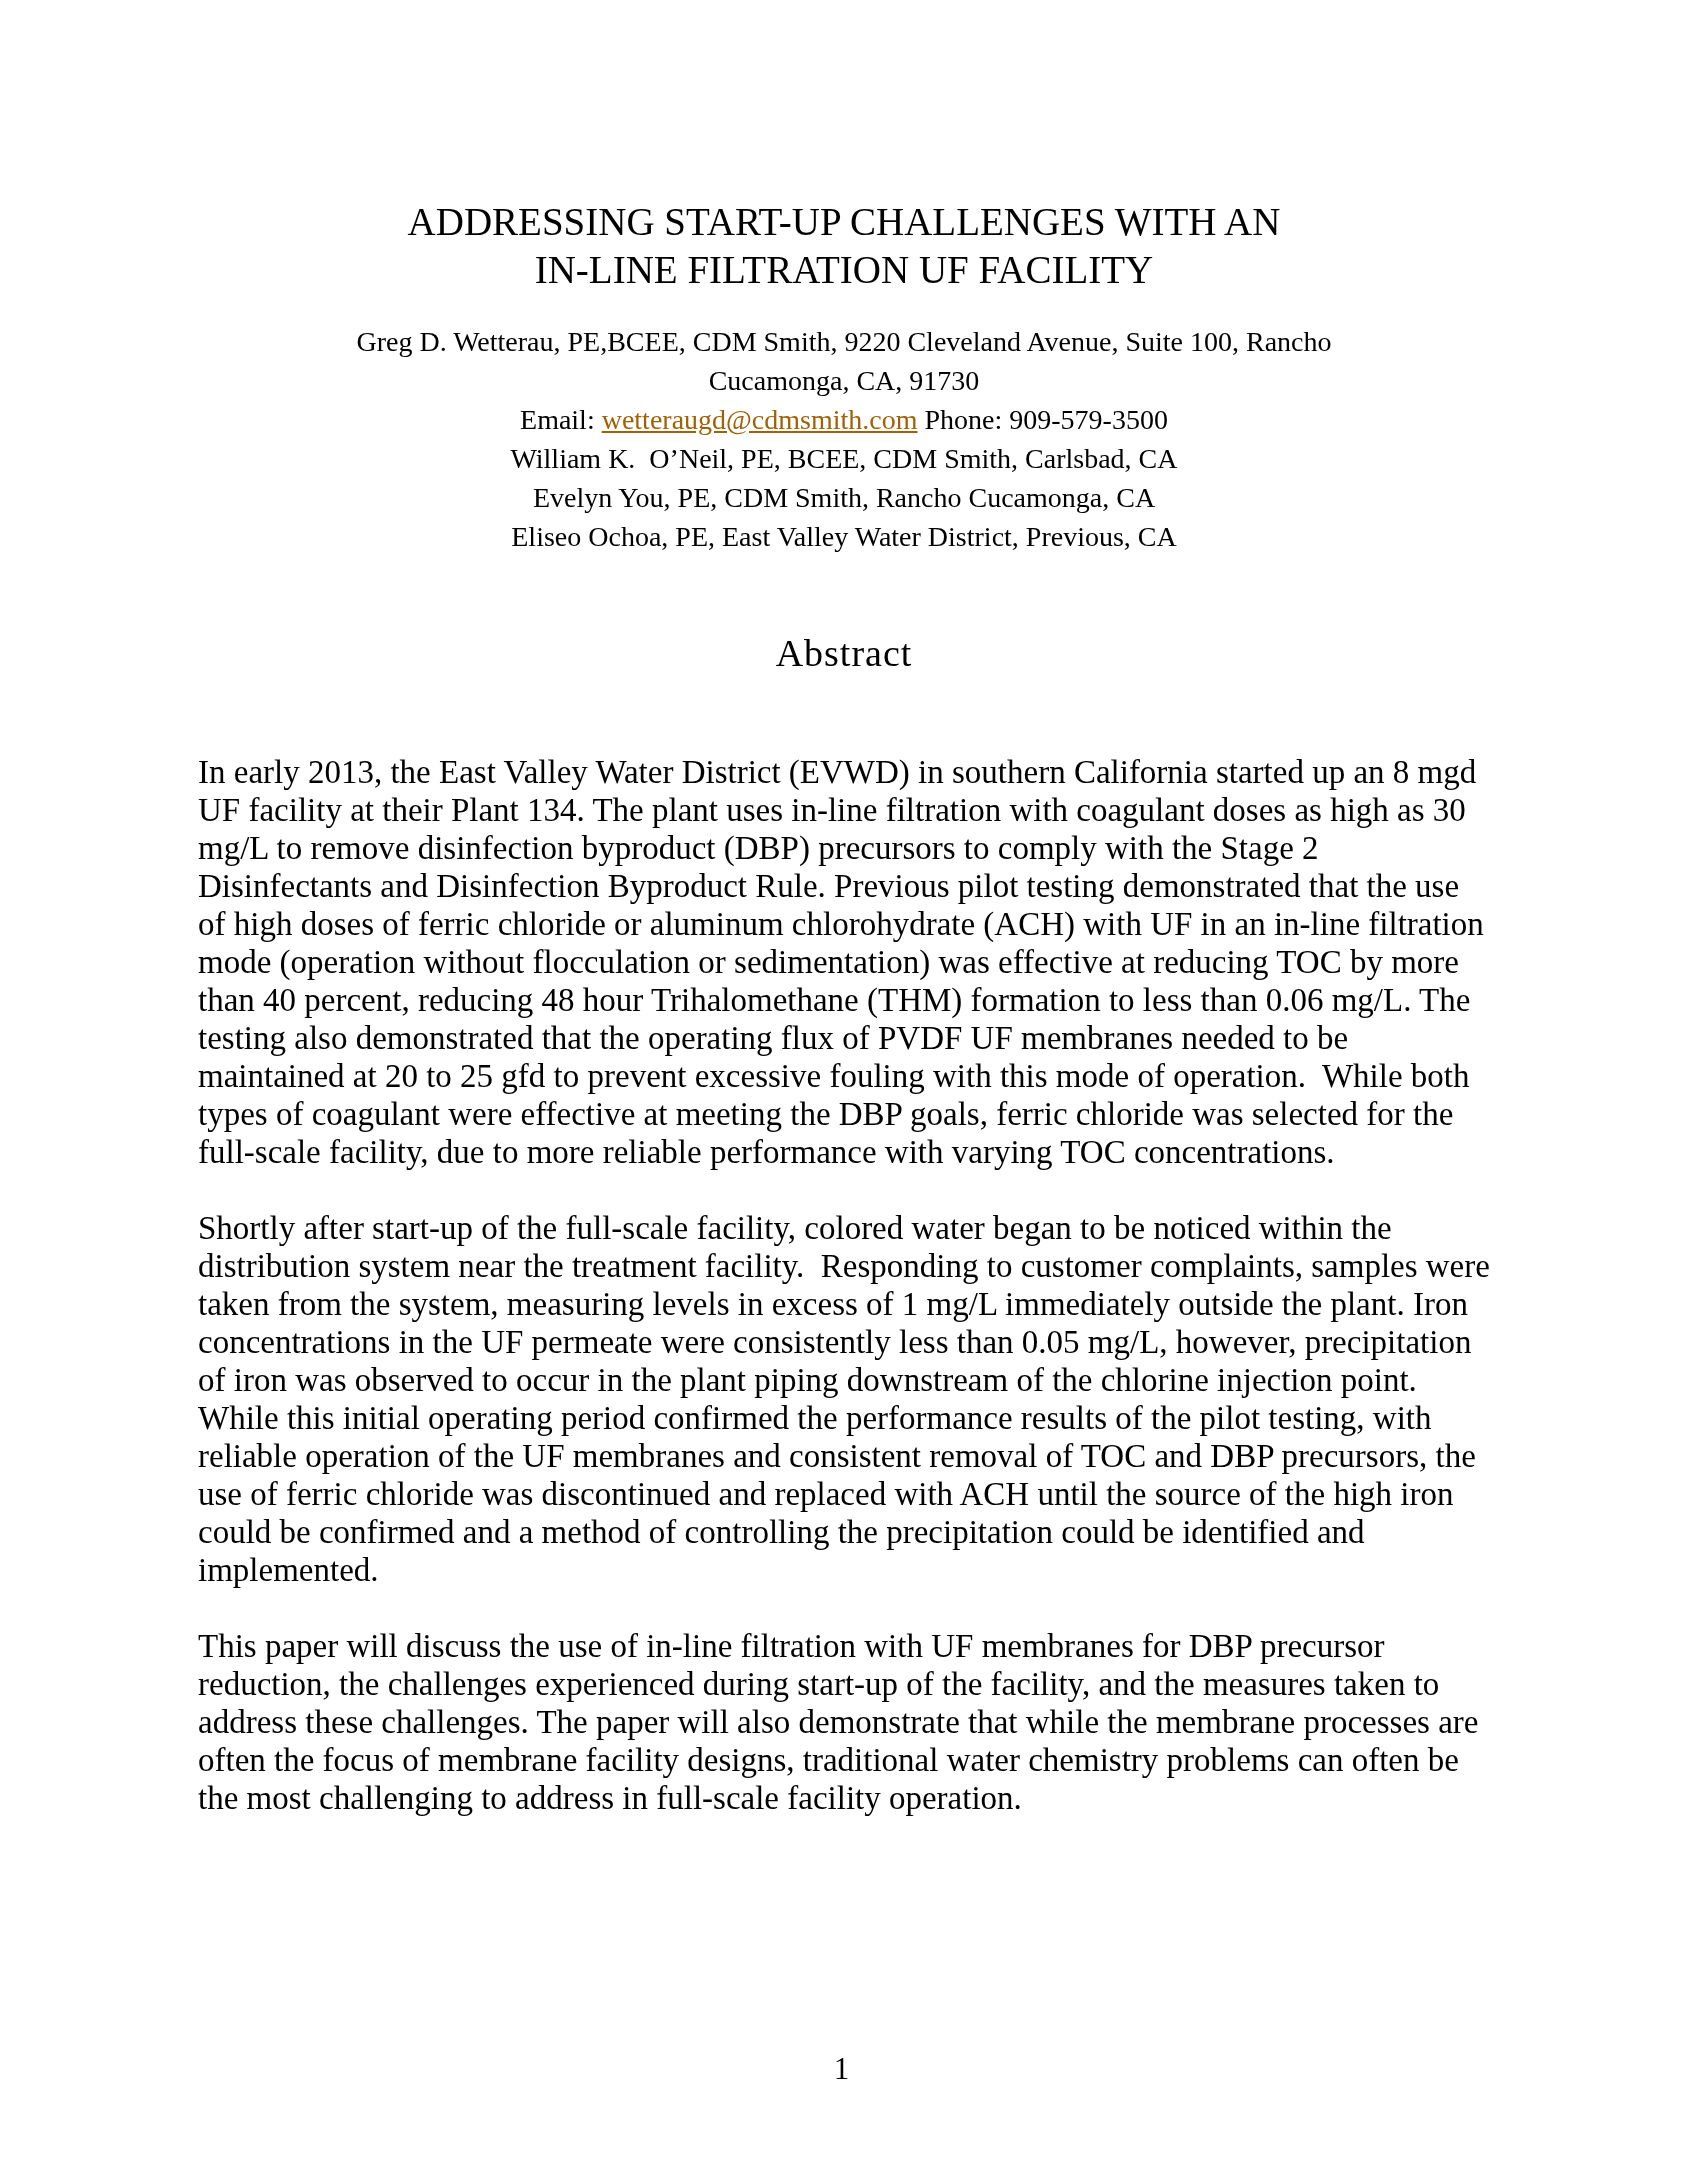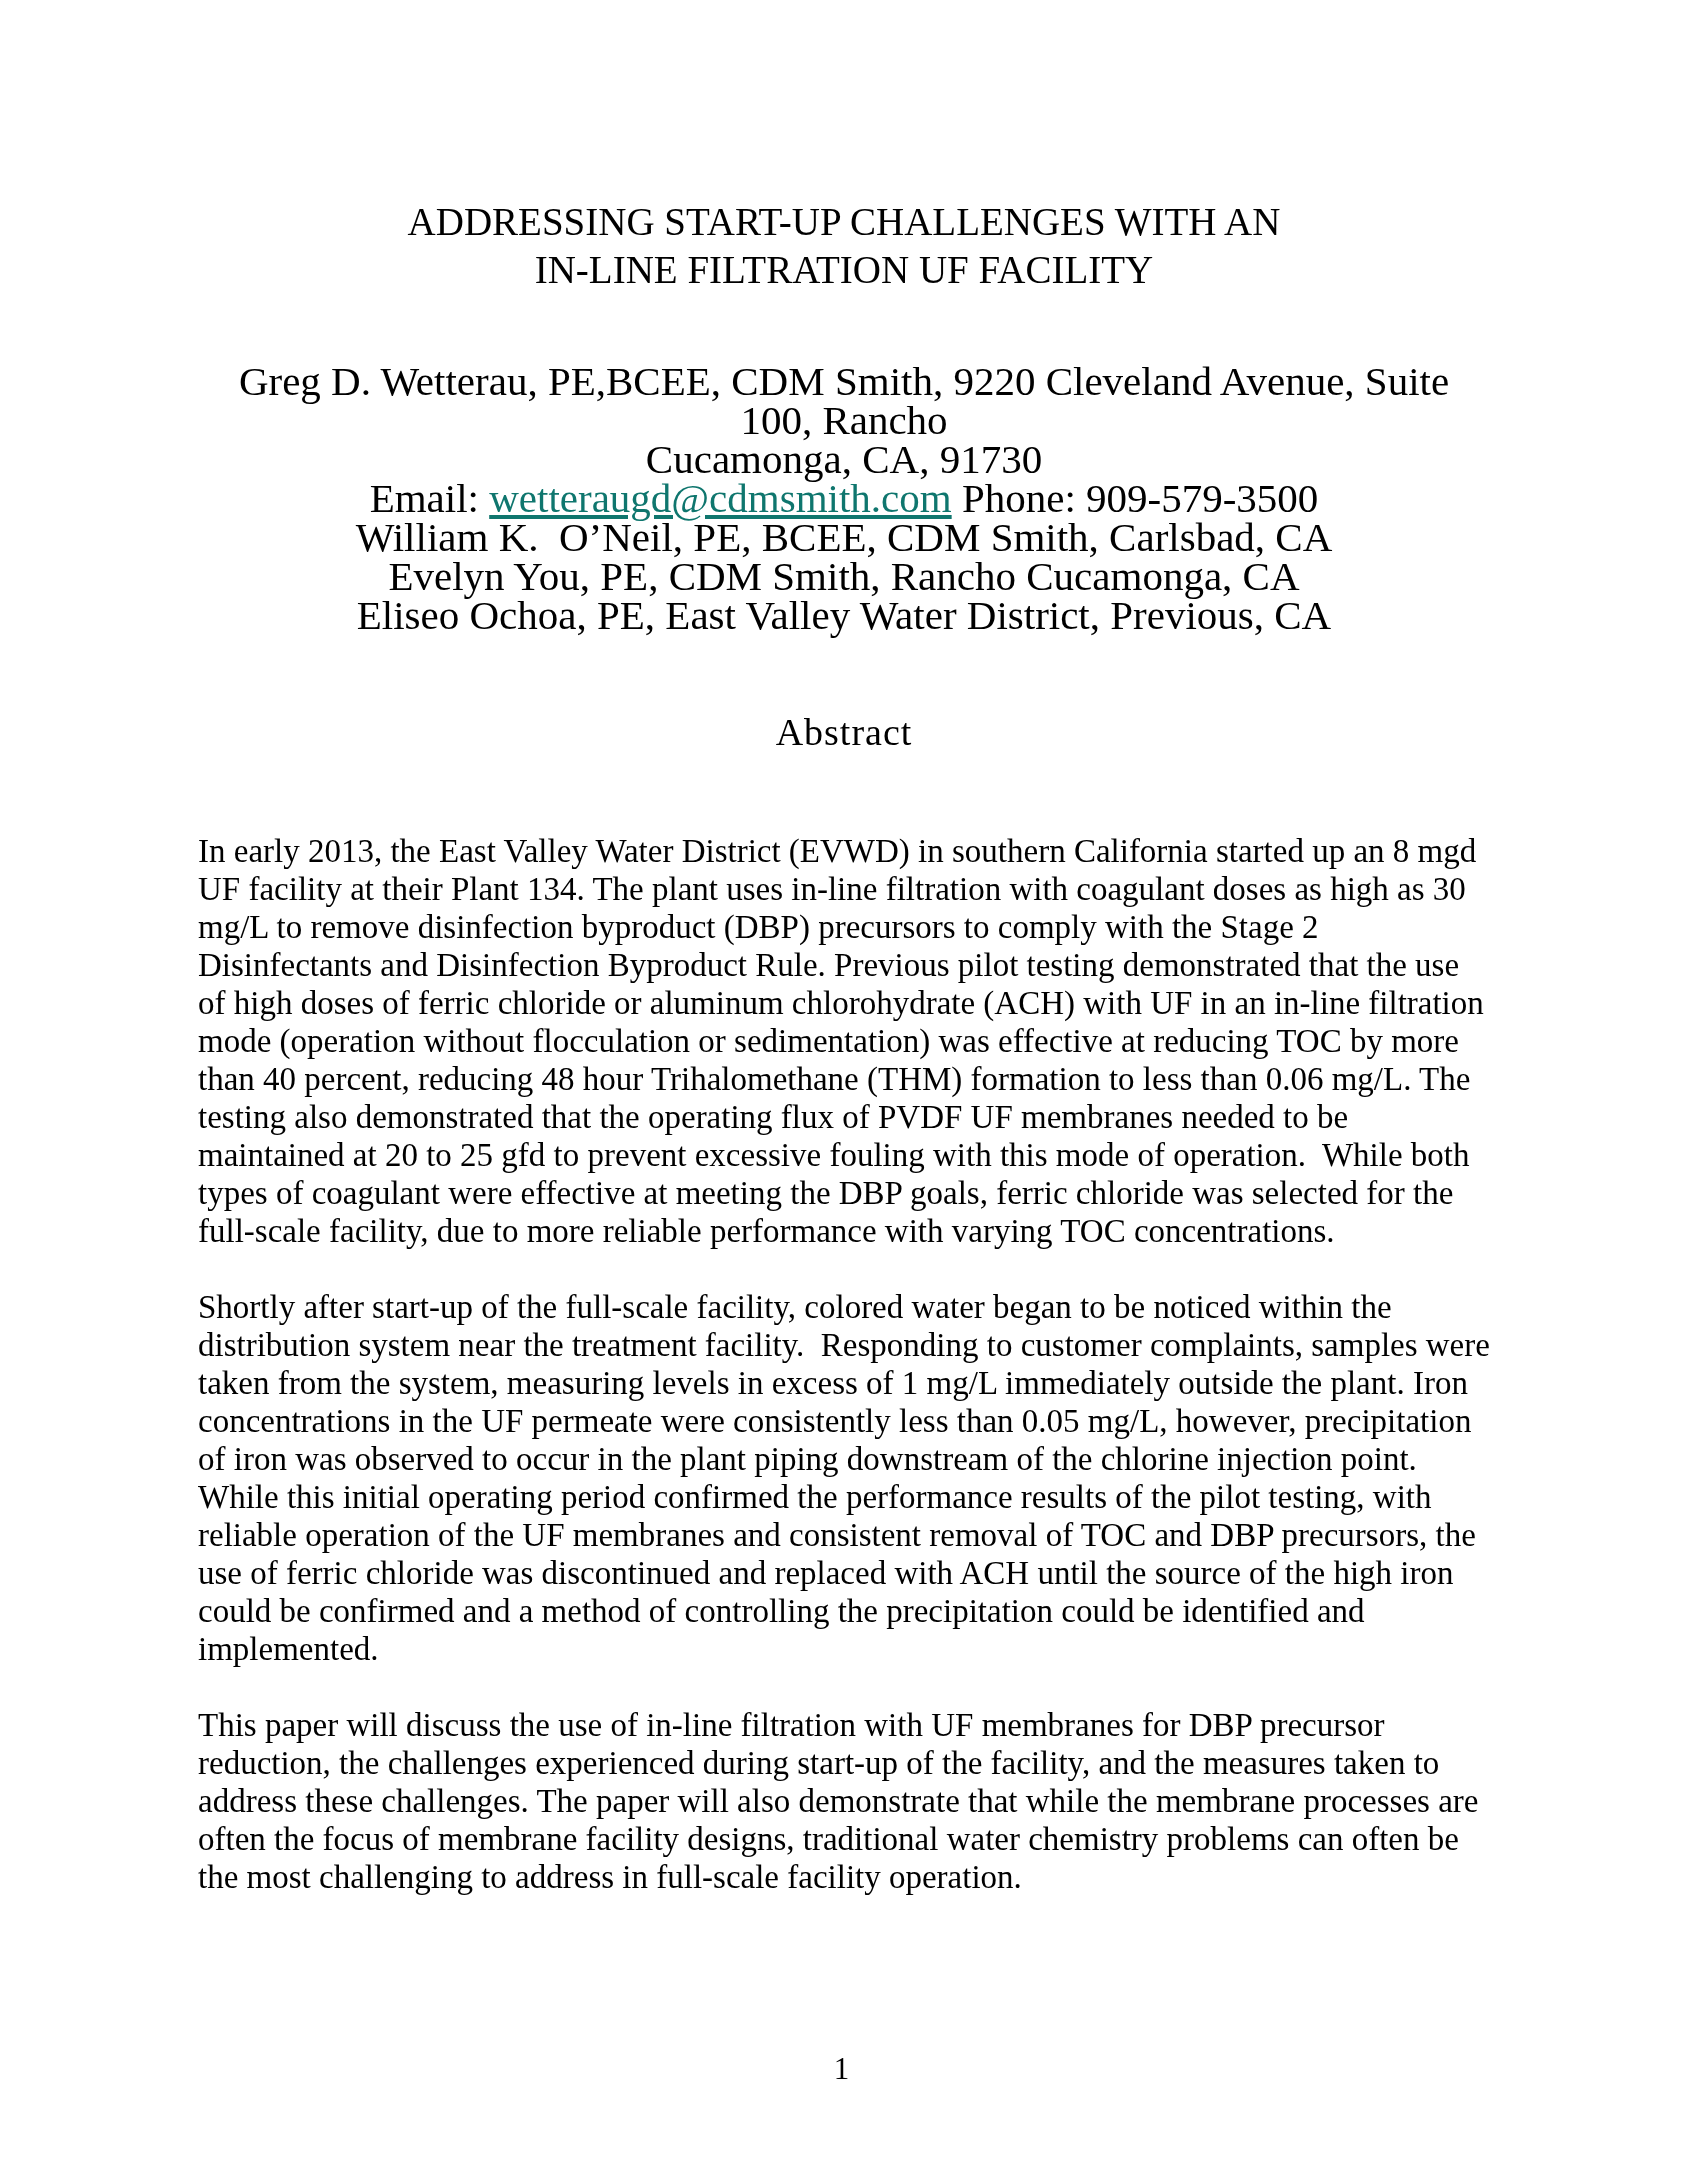--- a/index.html
+++ b/index.html
@@ -24,23 +24,23 @@
   }
   .title-block {
     text-align: center;
     font-size: 39px;
     line-height: 48px;
   }
   .title-line {
     white-space: pre-wrap;
   }
   .author-block {
-    margin-top: 68px;
+    margin-top: 28px;
     text-align: center;
-    font-size: 41px;
+    font-size: 28px;
     line-height: 39px;
   }
   .author-line {
     white-space: pre-wrap;
   }
   .italic {
   }
   .email-link {
     color: #0000FF;
     text-decoration: underline;
@@ -80,21 +80,21 @@
   <div class="content">
 
     <div class="title-block">
       <div class="title-line">ADDRESSING START-UP CHALLENGES WITH AN</div>
       <div class="title-line">IN-LINE FILTRATION UF FACILITY</div>
     </div>
 
     <div class="author-block">
       <div class="author-line">Greg D. Wetterau, PE,BCEE, CDM Smith, 9220 Cleveland Avenue, Suite 100, Rancho</div>
       <div class="author-line">Cucamonga, CA, 91730</div>
-      <div class="author-line"><span>Email: </span><a class="email-link" style="color: #0f766e;">wetteraugd@cdmsmith.com</a><span> Phone: 909-579-3500</span></div>
+      <div class="author-line"><span>Email: </span><a class="email-link" style="color: #a16207;">wetteraugd@cdmsmith.com</a><span> Phone: 909-579-3500</span></div>
       <div class="author-line"><span>William K.  </span><span class="italic">O’Neil, PE, BCEE, CDM Smith, Carlsbad, CA</span></div>
       <div class="author-line">Evelyn You, PE, CDM Smith, Rancho Cucamonga, CA</div>
       <div class="author-line">Eliseo Ochoa, PE, East Valley Water District, Previous, CA</div>
     </div>
 
     <div class="abstract-heading">Abstract</div>
 
     <div class="body-text">
       <p>In early 2013, the East Valley Water District (EVWD) in southern California started up an 8 mgd UF facility at their Plant 134. The plant uses in-line filtration with coagulant doses as high as 30 mg/L to remove disinfection byproduct (DBP) precursors to comply with the Stage 2 Disinfectants and Disinfection Byproduct Rule. Previous pilot testing demonstrated that the use of high doses of ferric chloride or aluminum chlorohydrate (ACH) with UF in an in-line filtration mode (operation without flocculation or sedimentation) was effective at reducing TOC by more than 40 percent, reducing 48 hour Trihalomethane (THM) formation to less than 0.06 mg/L. The testing also demonstrated that the operating flux of PVDF UF membranes needed to be maintained at 20 to 25 gfd to prevent excessive fouling with this mode of operation.  While both types of coagulant were effective at meeting the DBP goals, ferric chloride was selected for the full-scale facility, due to more reliable performance with varying TOC concentrations.</p>
       <p>Shortly after start-up of the full-scale facility, colored water began to be noticed within the distribution system near the treatment facility.  Responding to customer complaints, samples were taken from the system, measuring levels in excess of 1 mg/L immediately outside the plant. Iron concentrations in the UF permeate were consistently less than 0.05 mg/L, however, precipitation of iron was observed to occur in the plant piping downstream of the chlorine injection point.  While this initial operating period confirmed the performance results of the pilot testing, with reliable operation of the UF membranes and consistent removal of TOC and DBP precursors, the use of ferric chloride was discontinued and replaced with ACH until the source of the high iron could be confirmed and a method of controlling the precipitation could be identified and implemented.</p>

